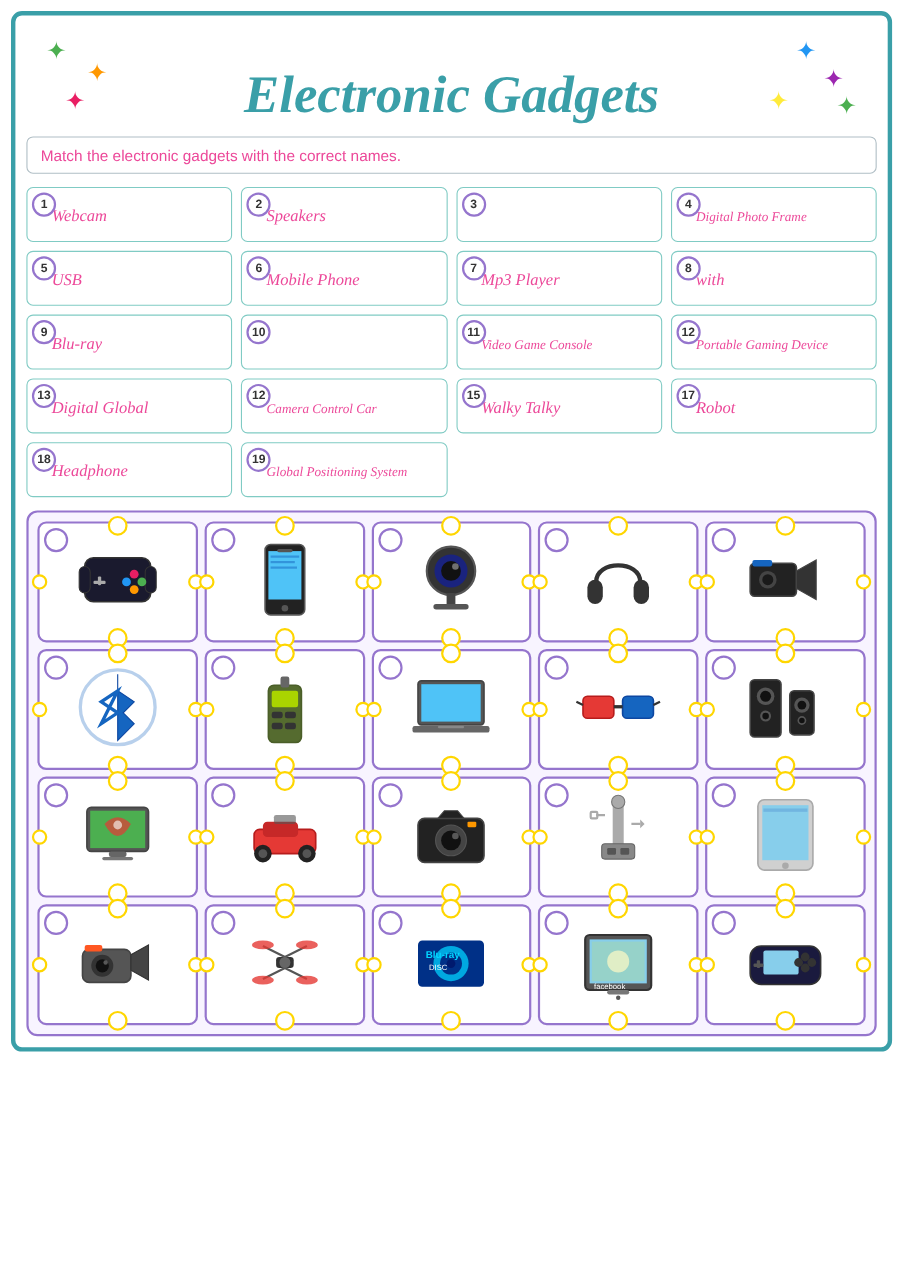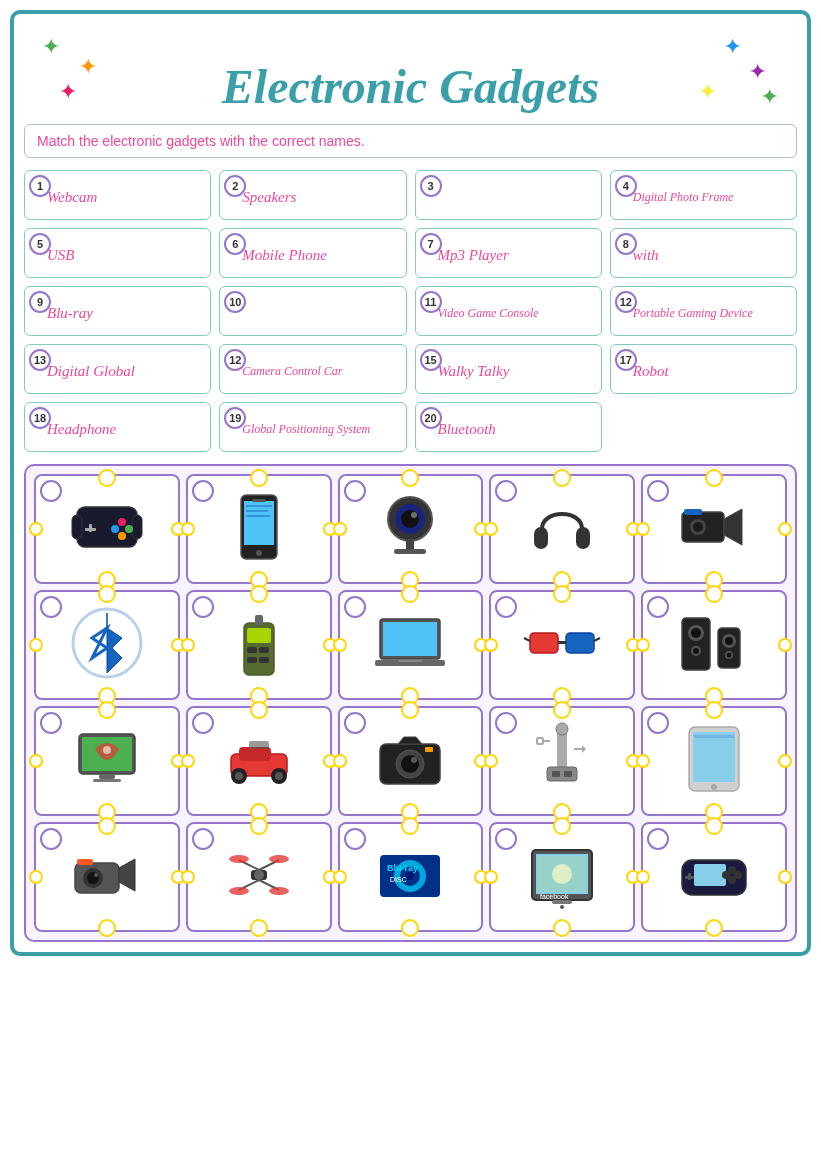--- a/index.html
+++ b/index.html
@@ -234,24 +234,20 @@
         <div class="label-text">Robot</div>
       </div>
       <div class="label-cell">
         <div class="label-num">18</div>
         <div class="label-text">Headphone</div>
       </div>
       <div class="label-cell">
         <div class="label-num">19</div>
         <div class="label-text small">Global Positioning System</div>
       </div>
-      <div class="label-cell">
-        <div class="label-num">20</div>
-        <div class="label-text">Bluetooth</div>
-      </div>
     </div>
 
   <div class="images-section">
     <div class="images-grid" id="images-grid">
     <div class="img-cell">
           <div class="side-dot-left"></div>
           <div class="side-dot-right"></div>
           <div class="answer-circle"></div>
           <div><svg viewBox="0 0 80 80" width="80" height="80">
     <rect x="10" y="20" width="60" height="40" rx="8" fill="#1a1a2e" stroke="#333" stroke-width="1.5"></rect>

